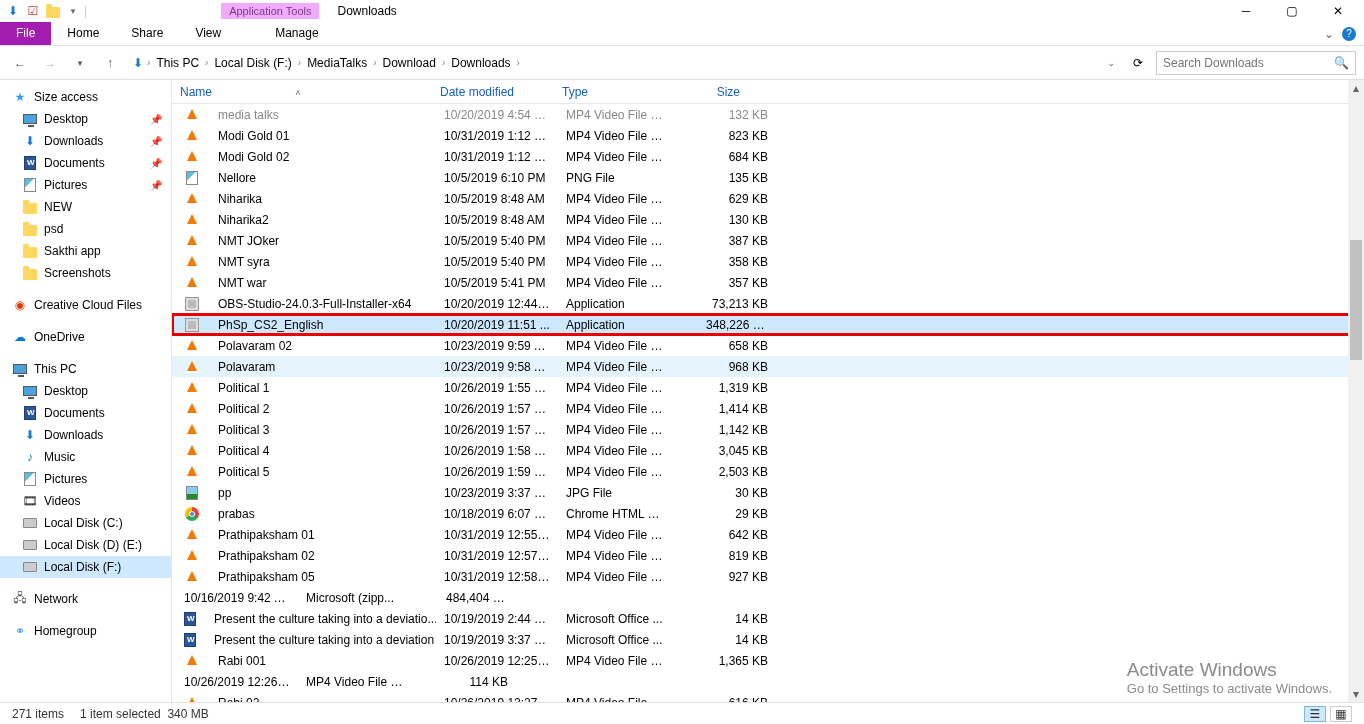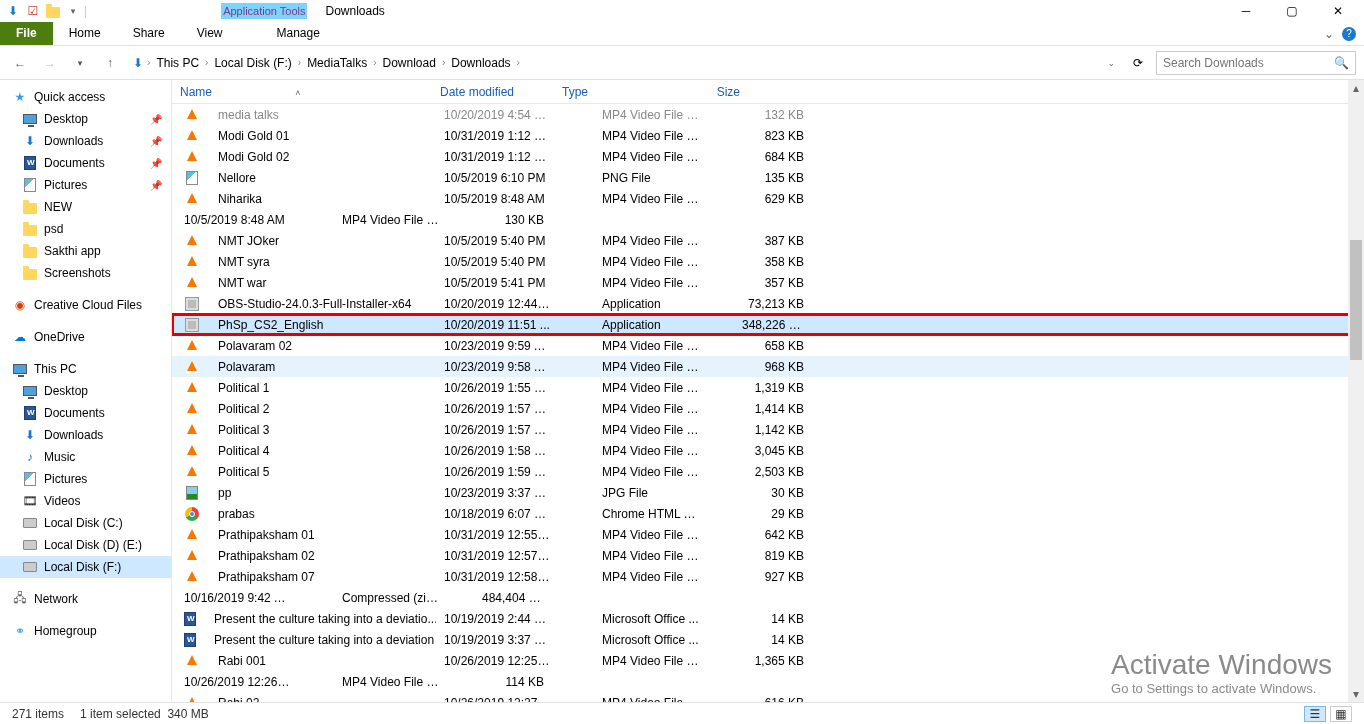--- a/index.html
+++ b/index.html
@@ -2,29 +2,29 @@
 <html><head>
 <meta charset="utf-8">
 <style>
 * { margin: 0; padding: 0; box-sizing: border-box; font-family: "Segoe UI", Tahoma, sans-serif; font-size: 12px; }
 body { background: #fff; width: 1364px; height: 724px; overflow: hidden; position: relative; }
 
 
 .titlebar { height: 22px; display: flex; align-items: center; padding: 0 4px; }
 .qat { display: flex; gap: 2px; align-items: center; }
 .qat-icon { width: 18px; height: 18px; display: flex; align-items: center; justify-content: center; }
-.app-tools { background: #7dd3fc; color: #7a3a85; padding: 2px 2px; margin-left: 134px; font-size: 11px; }
+.app-tools { background: #f0abfc; color: #7a3a85; padding: 2px 8px; margin-left: 134px; font-size: 11px; }
 .tab-downloads-title { margin-left: 18px; font-size: 12px; }
 .win-controls { margin-left: auto; display: flex; gap: 18px; padding-right: 8px; }
 .win-btn { width: 28px; height: 20px; display: flex; align-items: center; justify-content: center; cursor: default; }
 
 
 .ribbon { height: 24px; display: flex; align-items: stretch; border-bottom: 1px solid #e1e1e1; }
 .ribbon-tab { padding: 4px 16px; cursor: default; }
-.ribbon-tab.file { background: #4d7c0f; color: #fff; font-weight: bold; }
+.ribbon-tab.file { background: #a21caf; color: #fff; }
 .ribbon-collapse { margin-left: auto; padding: 4px 8px; display:flex; align-items:center; gap:8px;}
 
 
 .navbar { height: 34px; display: flex; align-items: center; padding: 4px 8px; gap: 6px; border-bottom: 1px solid #e1e1e1; }
 .nav-arrow { width: 24px; height: 24px; display: flex; align-items: center; justify-content: center; color: #555; }
 .nav-arrow.disabled { color: #bbb; }
 .breadcrumb { flex: 1; display: flex; align-items: center; gap: 4px; height: 24px; border: 1px solid transparent; padding: 0 4px; }
 .crumb { display: flex; align-items: center; gap: 4px; padding: 2px 2px; }
 .crumb-sep { color: #888; font-size: 10px; }
 .refresh { width: 24px; text-align: center; }
@@ -54,21 +54,21 @@
 .col-size { width: 78px; text-align: right; }
 .rows { overflow-y: auto; flex: 1; }
 .row { display: flex; align-items: center; height: 21px; padding-left: 4px; }
 .row.selected { background: #cde8ff; }
 .row.highlighted { outline: 3px solid #e60000; outline-offset: -2px; }
 .row.hover-row { background: #e5f3ff; }
 .row.faded { color: #888; }
 .cell { padding: 0 8px; white-space: nowrap; overflow: hidden; text-overflow: ellipsis; }
 .cell-name { width: 260px; display: flex; align-items: center; gap: 18px; }
 .cell-date { width: 122px; }
-.cell-type { width: 116px; margin-left: 36px; }
+.cell-type { width: 116px; }
 .cell-size { width: 78px; text-align: right; margin-left: 24px; }
 .file-ico { width: 16px; height: 16px; display: inline-flex; align-items: center; justify-content: center; }
 
 
 .ico-vlc { width:0; height:0; border-left:6px solid transparent; border-right:6px solid transparent; border-bottom:12px solid #f57900; position:relative;}
 .ico-vlc::after{content:"";position:absolute;left:-6px;top:10px;width:12px;height:2px;background:#fff;}
 .ico-png { width:12px;height:14px;border:1px solid #888;background:linear-gradient(135deg,#5bc0de 40%,#fff 40%);}
 .ico-exe { width:14px;height:14px;background:#ddd;border:1px solid #999; position:relative;}
 .ico-exe::before{content:"";position:absolute;inset:2px;background:#bbb;}
 .ico-jpg { width:12px;height:14px;border:1px solid #888;background:linear-gradient(#87ceeb 60%,#228b22 60%);}
@@ -94,21 +94,21 @@
 .scroll-arrow.up{top:0;} .scroll-arrow.down{bottom:0;}
 
 
 .statusbar { position:absolute; left:0; right:0; bottom:0; height: 22px; border-top: 1px solid #e1e1e1; display: flex; align-items: center; padding: 0 12px; gap: 16px; color:#333; background:#fff;}
 .status-right { margin-left:auto; display:flex; gap:4px;}
 .view-btn { width:22px;height:16px;border:1px solid #ccc;display:flex;align-items:center;justify-content:center;}
 .view-btn.active{background:#cde8ff;border-color:#7ab8e6;}
 
 
 .watermark { position:absolute; right:32px; bottom:28px; color:#8a8a8a; text-align:left;}
-.watermark .l1{font-size:28px;} .watermark .l2{font-size:13px;}
+.watermark .l1{font-size:19px;} .watermark .l2{font-size:13px;}
 </style>
 </head>
 <body>
 
 <div class="titlebar">
   <div class="qat">
     <span class="qat-icon" style="color:#1979ca">⬇</span>
     <span class="qat-icon" style="color:#c0392b">☑</span>
     <span class="qat-icon">
         <span class="ico-folder"></span>
@@ -172,21 +172,21 @@
     <input placeholder="Search Downloads" style="">
     <span class="search-icon">🔍</span>
   </div>
 </div>
 
 <div class="main">
 
   <div class="sidebar">
     <div class="side-item top">
         <span class="side-icon ico-star">★</span>
-        <span>Quick access</span>
+        <span>Size access</span>
       </div>
     <div id="qa-list">
         <div class="side-item">
           <span class="file-ico">
             <span class="ico-monitor"></span>
           </span>
           <span>Desktop</span>
           <span class="pin">📌</span>
         </div>
         <div class="side-item">
@@ -377,20 +377,26 @@
             <span class="file-ico">
               <span class="ico-vlc"></span>
             </span>
             <span>Niharika</span>
           </div>
           <div class="cell cell-date">10/5/2019 8:48 AM</div>
           <div class="cell cell-type">MP4 Video File (V...</div>
           <div class="cell cell-size">629 KB</div>
         </div>
         <div class="row">
+          <div class="cell cell-name">
+            <span class="file-ico">
+              <span class="ico-vlc"></span>
+            </span>
+            <span>Niharika2</span>
+          </div>
           <div class="cell cell-date">10/5/2019 8:48 AM</div>
           <div class="cell cell-type">MP4 Video File (V...</div>
           <div class="cell cell-size">130 KB</div>
         </div>
         <div class="row">
           <div class="cell cell-name">
             <span class="file-ico">
               <span class="ico-vlc"></span>
             </span>
             <span>NMT JOker</span>
@@ -562,29 +568,29 @@
           </div>
           <div class="cell cell-date">10/31/2019 12:57 ...</div>
           <div class="cell cell-type">MP4 Video File (V...</div>
           <div class="cell cell-size">819 KB</div>
         </div>
         <div class="row">
           <div class="cell cell-name">
             <span class="file-ico">
               <span class="ico-vlc"></span>
             </span>
-            <span>Prathipaksham 07</span>
+            <span>Prathipaksham 05</span>
           </div>
           <div class="cell cell-date">10/31/2019 12:58 ...</div>
           <div class="cell cell-type">MP4 Video File (V...</div>
           <div class="cell cell-size">927 KB</div>
         </div>
         <div class="row">
           <div class="cell cell-date">10/16/2019 9:42 AM</div>
-          <div class="cell cell-type">Compressed (zipp...</div>
+          <div class="cell cell-type">Microsoft (zipp...</div>
           <div class="cell cell-size">484,404 KB</div>
         </div>
         <div class="row">
           <div class="cell cell-name">
             <span class="file-ico">
               <span class="ico-doc"></span>
             </span>
             <span>Present the culture taking into a deviatio...</span>
           </div>
           <div class="cell cell-date">10/19/2019 2:44 PM</div>

